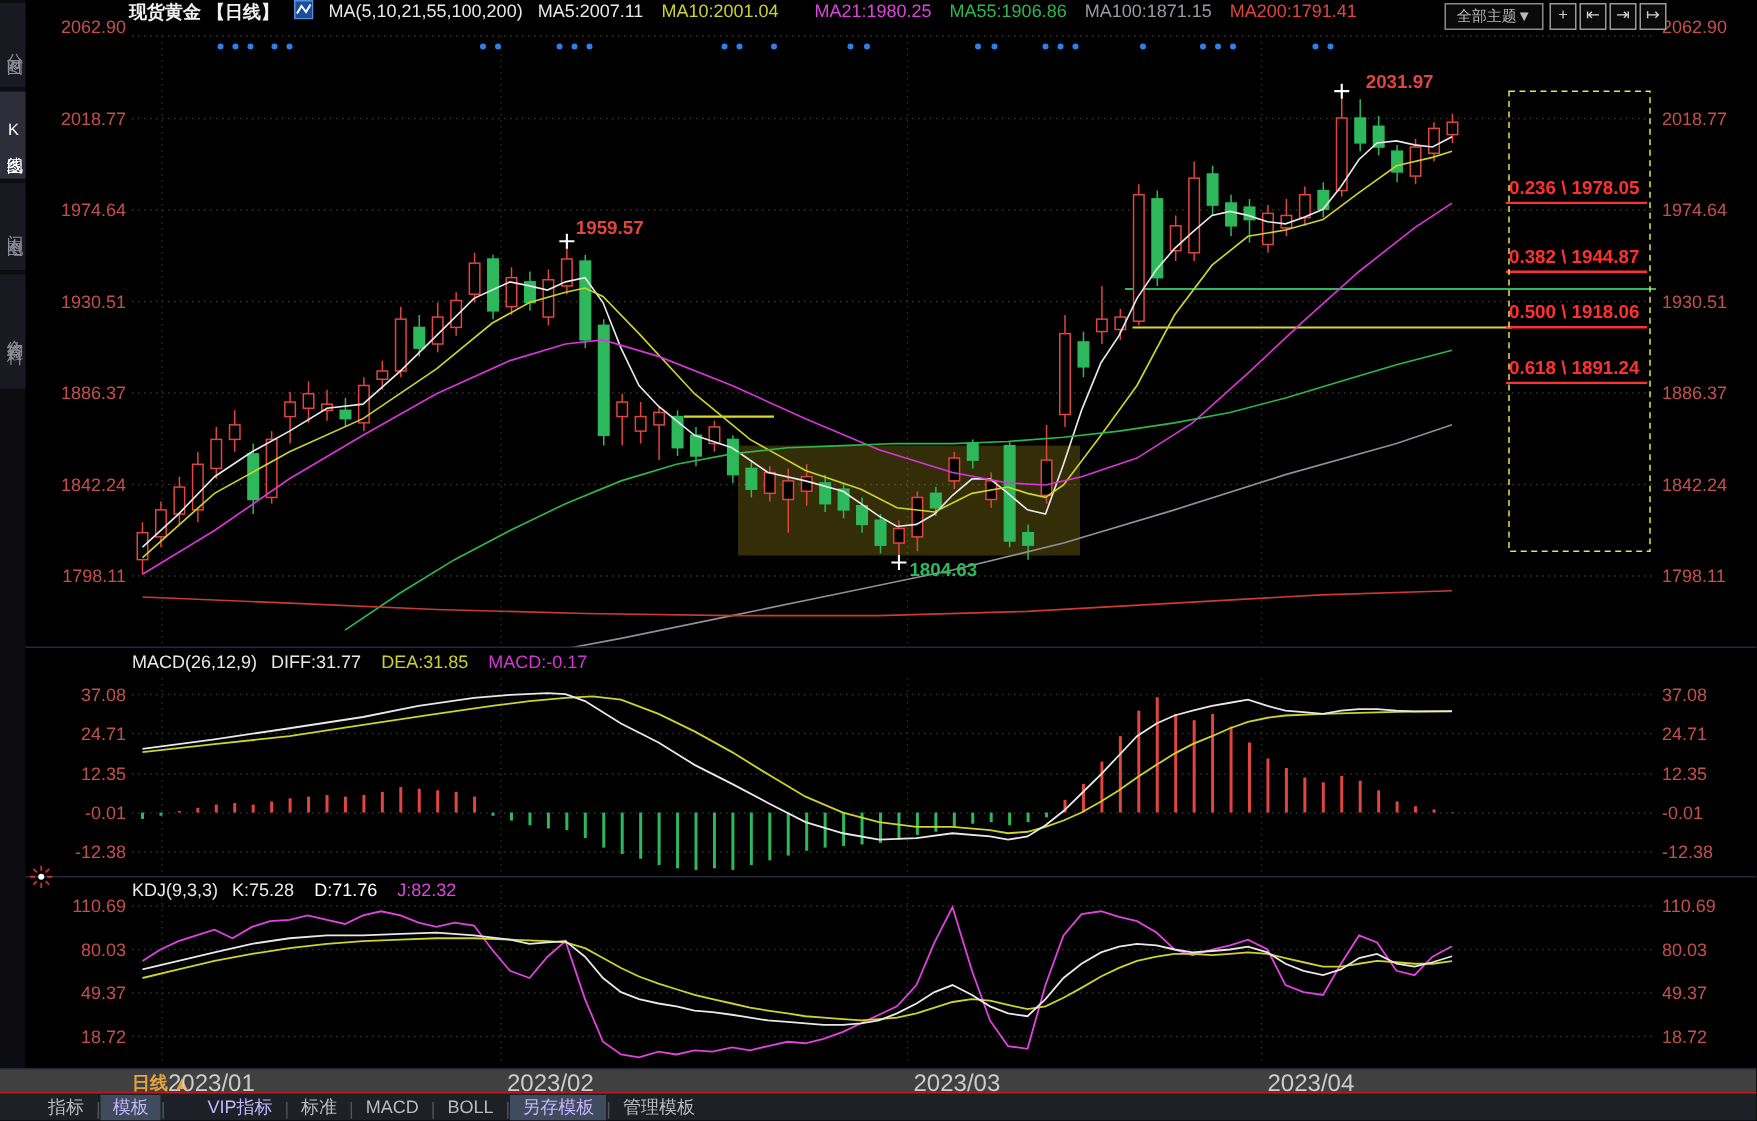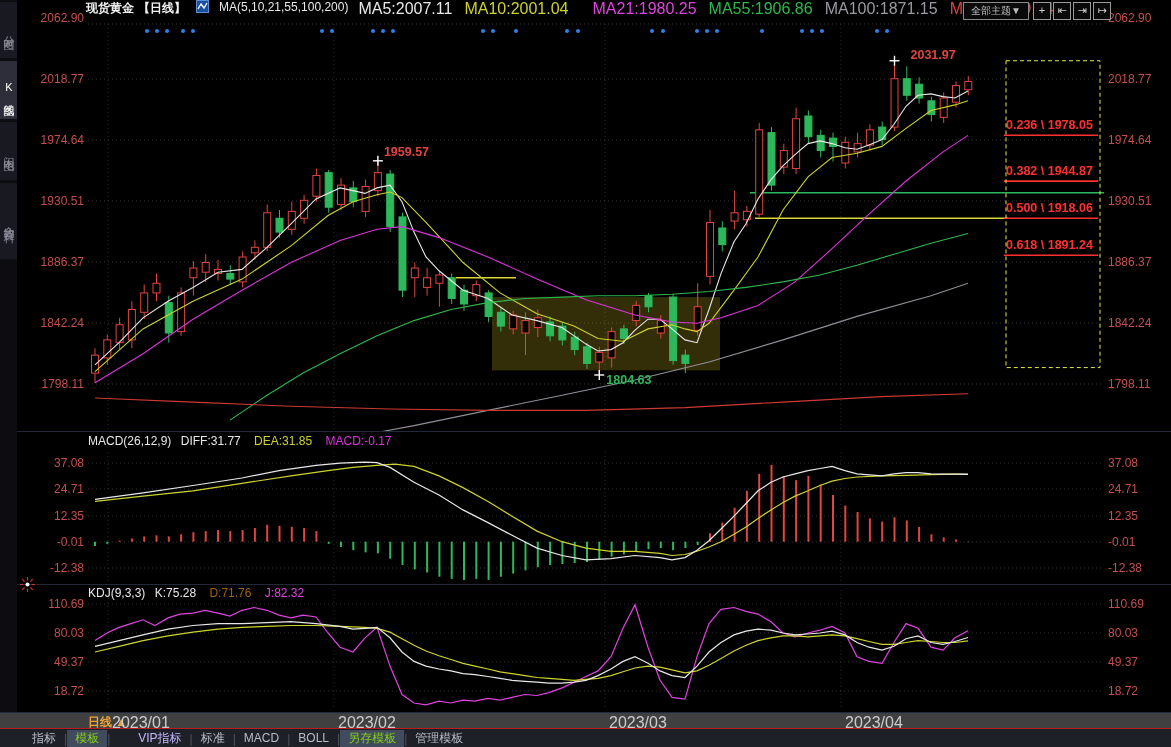--- a/index.html
+++ b/index.html
@@ -5,40 +5,40 @@
   html,body{margin:0;padding:0;background:#000;}
   body{width:1171px;height:747px;position:relative;overflow:hidden;
        font-family:"Liberation Sans","DejaVu Sans",sans-serif;color:#ddd;}
   .abs{position:absolute;}
   #chart-svg{position:absolute;left:0;top:0;}
   
   #header{left:86px;top:0;height:22px;display:flex;align-items:flex-start;gap:10px;font-size:12px;white-space:nowrap;z-index:5;}
   #symbol{color:#f0f0f0;font-weight:bold;}
   #period{color:#f0f0f0;font-weight:bold;}
   #ma-settings{color:#e8e8e8;}
-  .ma-val{font-size:16px;}
+  .ma-val{font-size:12px;}
   #top-controls{right:60px;top:2px;display:flex;gap:4px;align-items:center;z-index:6;}
   #theme-btn{border:1px solid #8a8a8a;color:#b9b9b9;font-size:10px;padding:1px 7px;background:#0a0a0a;cursor:pointer;}
   .icon-btn{width:16px;height:16px;border:1px solid #9a9a9a;color:#cfcfcf;font-size:11px;line-height:14px;text-align:center;background:#0a0a0a;cursor:pointer;}
   
   #sidebar{left:0;top:0;width:17px;height:712px;background:#0c0c11;z-index:4;}
   .side-item{writing-mode:vertical-rl;text-orientation:upright;letter-spacing:2px;
      color:#8c8c98;font-size:11px;width:17px;display:flex;align-items:center;justify-content:center;
      background:#191922;margin-bottom:3px;cursor:pointer;}
   .side-item.active{background:#2e2e3a;color:#ffffff;}
   
   .panel-title{font-size:12px;white-space:nowrap;z-index:5;}
   
   #date-row{left:0;top:712px;width:1171px;height:15px;background:#404040;border-top:1px solid #23293a;z-index:5;}
   #period-label{position:absolute;left:88px;top:1px;color:#e8a33c;font-size:12px;font-weight:bold;cursor:pointer;}
   .date-label{position:absolute;top:1px;color:#cccccc;font-size:16px;}
   #toolbar{left:0;top:728px;width:1171px;height:19px;background:#1d2027;border-top:1px solid #b91c1c;
      display:flex;align-items:center;font-size:12px;color:#b9bcc4;z-index:5;padding-left:24px;}
   .tab{padding:0 8px;cursor:pointer;white-space:nowrap;line-height:17px;}
-  .tab.hl{background:#414b5e;color:#84cc16;text-align:center;}
+  .tab.hl{background:#414b5e;color:#c4b5fd;text-align:center;}
   .tab.vip{color:#c4b5fd;font-weight:normal;margin-left:20px;}
   .tab-sep{color:#50535c;}
   #kdj-gear{left:20px;top:577px;width:15px;height:15px;z-index:6;cursor:pointer;}
 </style>
 </head>
 <body>
 
 <svg id="chart-svg" width="1171" height="747">
     <rect x="0" y="0" width="1171" height="747" fill="#000"></rect>
     <line x1="88" y1="24" x2="1104" y2="24" stroke="#3a3632" stroke-width="1" stroke-dasharray="1 3"></line>
@@ -430,21 +430,21 @@
 <div class="panel-title abs" style="left:88px;top:434px;">
   <span style="color:#e8e8e8">MACD(26,12,9)</span>
   <span style="color:#e8e8e8;margin-left:6px">DIFF:31.77</span>
   <span style="color:#cdd32c;margin-left:10px">DEA:31.85</span>
   <span style="color:#d935d9;margin-left:10px">MACD:-0.17</span>
 </div>
 
 <div class="panel-title abs" style="left:88px;top:586px;">
   <span style="color:#e8e8e8">KDJ(9,3,3)</span>
   <span style="color:#e8e8e8;margin-left:6px">K:75.28</span>
-  <span style="color:#a16207;margin-left:10px">D:71.76</span>
+  <span style="color:#ffffff;margin-left:10px">D:71.76</span>
   <span style="color:#e043e0;margin-left:10px">J:82.32</span>
 </div>
 
 <div id="kdj-gear" class="abs">
   <svg width="15" height="15">
     <g stroke="#d03030" stroke-width="1.2">
       <line x1="7.5" y1="0" x2="7.5" y2="3.5"></line>
         <line x1="7.5" y1="11.5" x2="7.5" y2="15"></line>
       <line x1="0" y1="7.5" x2="3.5" y2="7.5"></line>
         <line x1="11.5" y1="7.5" x2="15" y2="7.5"></line>

